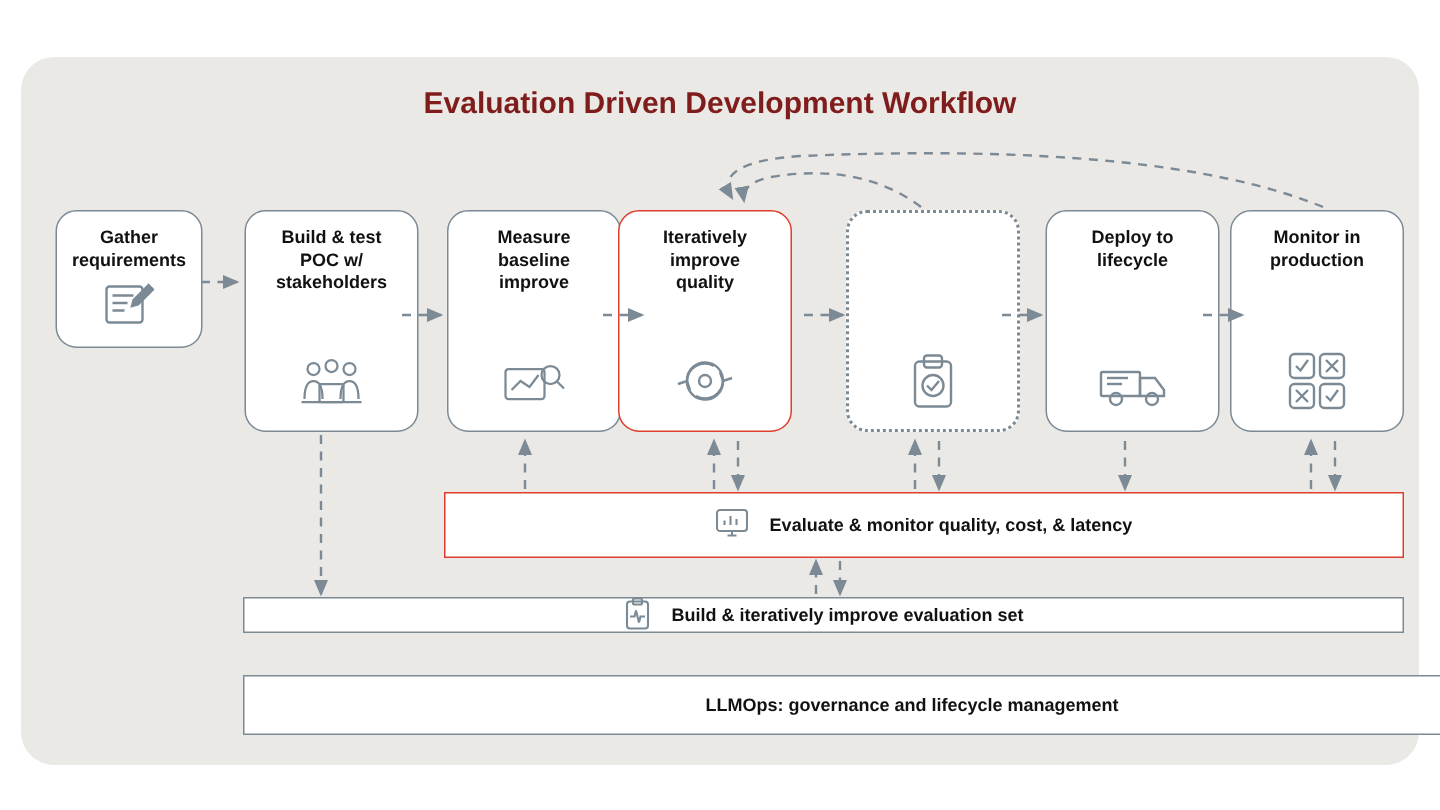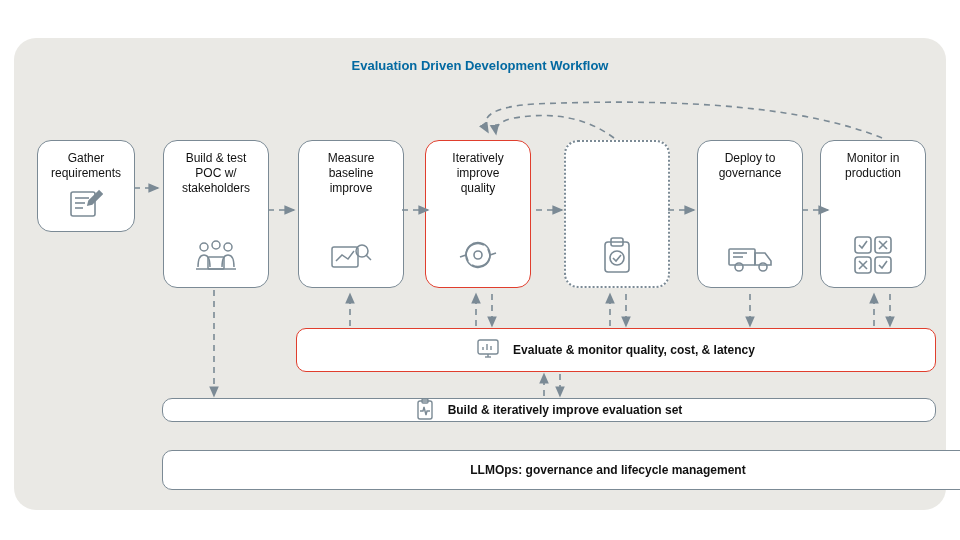--- a/index.html
+++ b/index.html
@@ -1,26 +1,26 @@
 <!DOCTYPE html>
 <html><head>
 <meta charset="utf-8">
 <style>
 *{margin:0;padding:0;box-sizing:border-box}
 body{width:960px;height:540px;background:#fff;font-family:-apple-system,BlinkMacSystemFont,"Segoe UI",Arial,sans-serif;position:relative;overflow:hidden}
 .canvas{position:absolute;left:14px;top:38px;width:932px;height:472px;background:#eae9e5;border-radius:22px}
-.title{position:absolute;top:58px;width:100%;text-align:center;font-weight:700;font-size:13px;color:#0369a1}
+.title{position:absolute;top:58px;width:100%;text-align:center;font-weight:700;font-size:20px;color:#7f1d1d}
 .box{position:absolute;background:#fff;border:1.5px solid #7b8a95;border-radius:14px;padding:10px 6px 8px;display:flex;flex-direction:column;align-items:center}
-.box .label{font-size:12px;font-weight:400;color:#111;text-align:center;line-height:1.25;white-space:pre-line}
+.box .label{font-size:12px;font-weight:700;color:#111;text-align:center;line-height:1.25;white-space:pre-line}
 .box .icon{margin-top:auto;color:#7b8a95}
 .small{width:98px;height:92px}
-.tall{width:106px;height:148px}
+.tall{width:116px;height:148px}
 .box.red{border-color:#e03e2d}
 .box.dashed{border-style:dotted;border-width:2px}
-.strip{position:absolute;background:#fff;border:1.5px solid #7b8a95;border-radius:10px;display:flex;align-items:center;justify-content:center;gap:14px;font-size:12px;font-weight:600;color:#111}
+.strip{position:absolute;background:#fff;border:1.5px solid #7b8a95;border-radius:0;display:flex;align-items:center;justify-content:center;gap:14px;font-size:12px;font-weight:600;color:#111}
 .strip.red{border-color:#e03e2d}
 svg.conn{position:absolute;left:14px;top:38px;width:932px;height:472px;pointer-events:none}
 .arrow-dashed{stroke:#7b8a95;stroke-width:1.6;fill:none;stroke-dasharray:6 5}
 .ahead{fill:#7b8a95}
 </style>
 </head>
 <body>
 
 <div class="canvas"></div>
 
@@ -64,21 +64,21 @@
   <div class="icon">
     <svg width="42" height="36" viewBox="0 0 42 36" fill="none" stroke="currentColor" stroke-width="1.5">
       <rect x="2" y="8" width="26" height="20" rx="2"></rect>
         <path d="M6 22 L12 16 L18 20 L24 12"></path>
       <circle cx="32" cy="12" r="6"></circle>
         <line x1="36" y1="16" x2="41" y2="21"></line>
     </svg>
   </div>
 </div>
 
-<div class="box tall red" style="left:425px;top:140px">
+<div class="box tall red" style="left:412px;top:140px">
   <div class="label">Iteratively
 improve
 quality</div>
   <div class="icon">
     <svg width="40" height="40" viewBox="0 0 40 40" fill="none" stroke="currentColor" stroke-width="1.6">
       <path d="M8 20 A12 12 0 1 1 14 30"></path>
         <polyline points="10,26 8,20 2,22"></polyline>
       <path d="M32 20 A12 12 0 1 1 26 10"></path>
         <polyline points="30,14 32,20 38,18"></polyline>
       <circle cx="20" cy="20" r="4"></circle>
@@ -92,21 +92,21 @@
       <rect x="4" y="6" width="24" height="30" rx="3"></rect>
         <rect x="10" y="2" width="12" height="8" rx="2"></rect>
       <circle cx="16" cy="22" r="7"></circle>
         <path d="M12 22 L15 25 L20 19"></path>
     </svg>
   </div>
 </div>
 
 <div class="box tall" style="left:697px;top:140px">
   <div class="label">Deploy to
-governance</div>
+lifecycle</div>
   <div class="icon">
     <svg width="46" height="32" viewBox="0 0 46 32" fill="none" stroke="currentColor" stroke-width="1.6">
       <rect x="2" y="6" width="26" height="16" rx="1"></rect>
         <path d="M28 10 H38 L44 18 V22 H28 Z"></path>
       <circle cx="12" cy="24" r="4"></circle>
         <circle cx="36" cy="24" r="4"></circle>
       <line x1="6" y1="10" x2="20" y2="10"></line>
         <line x1="6" y1="14" x2="16" y2="14"></line>
     </svg>
   </div>

